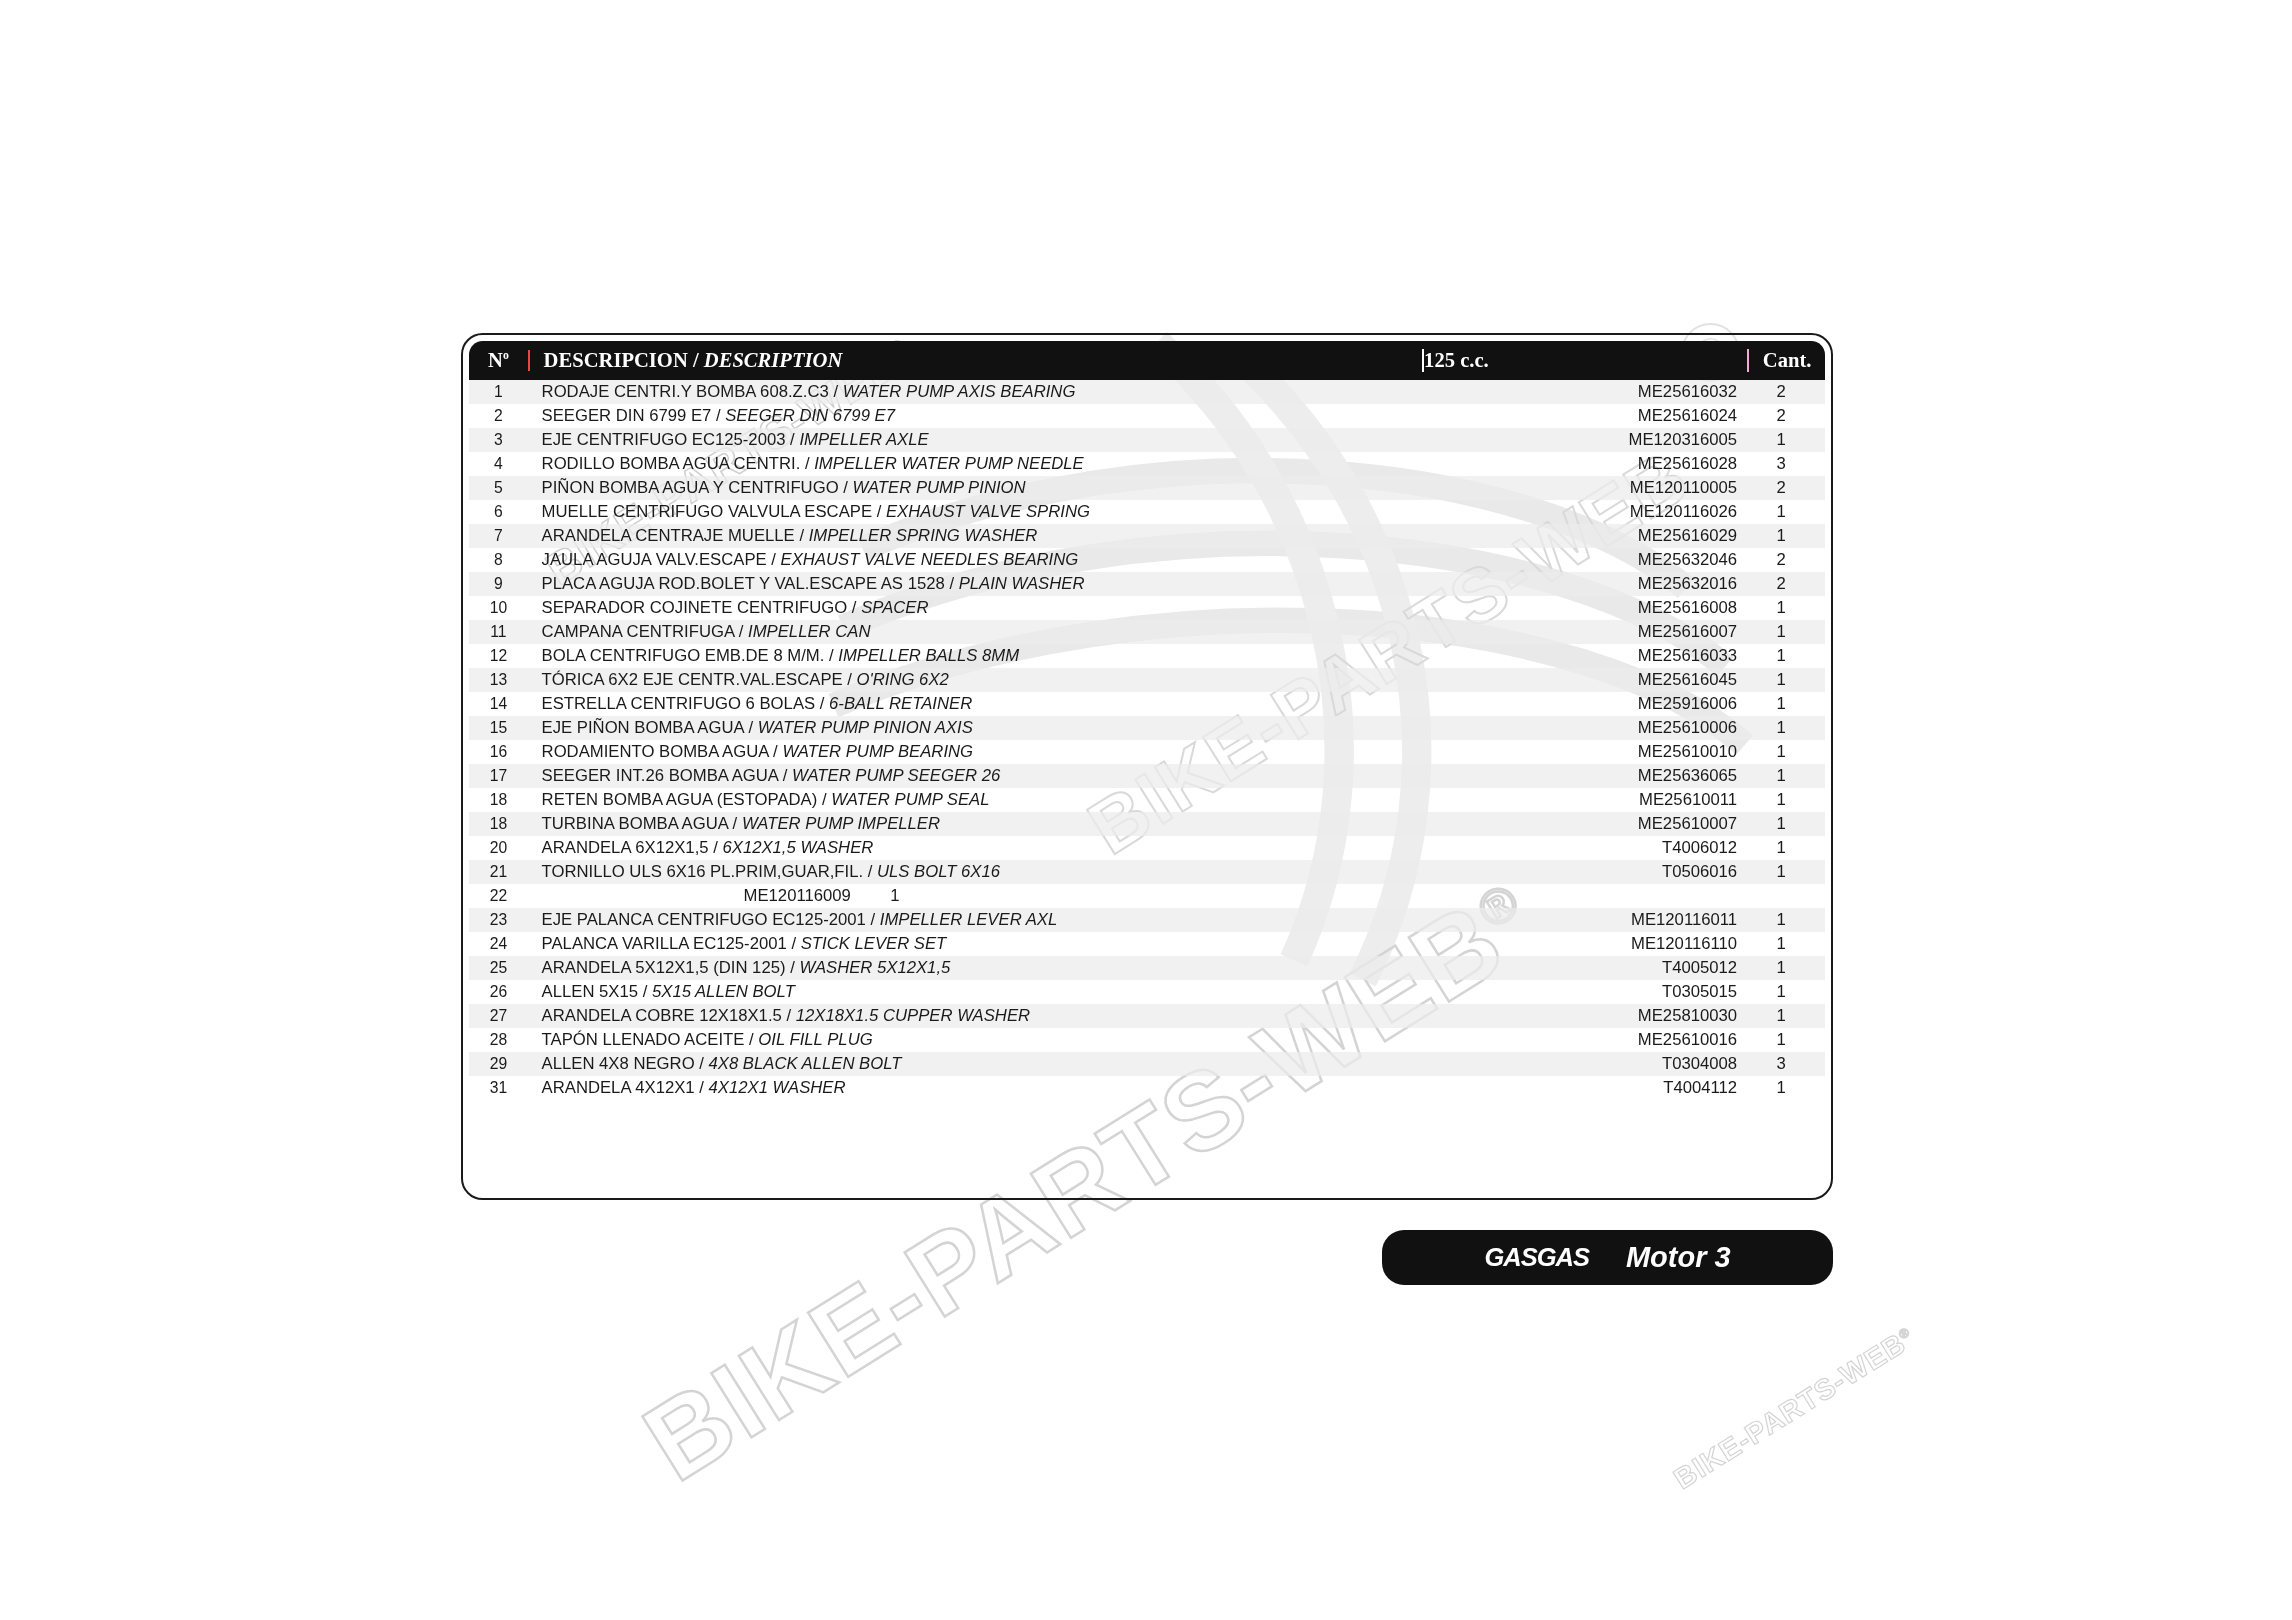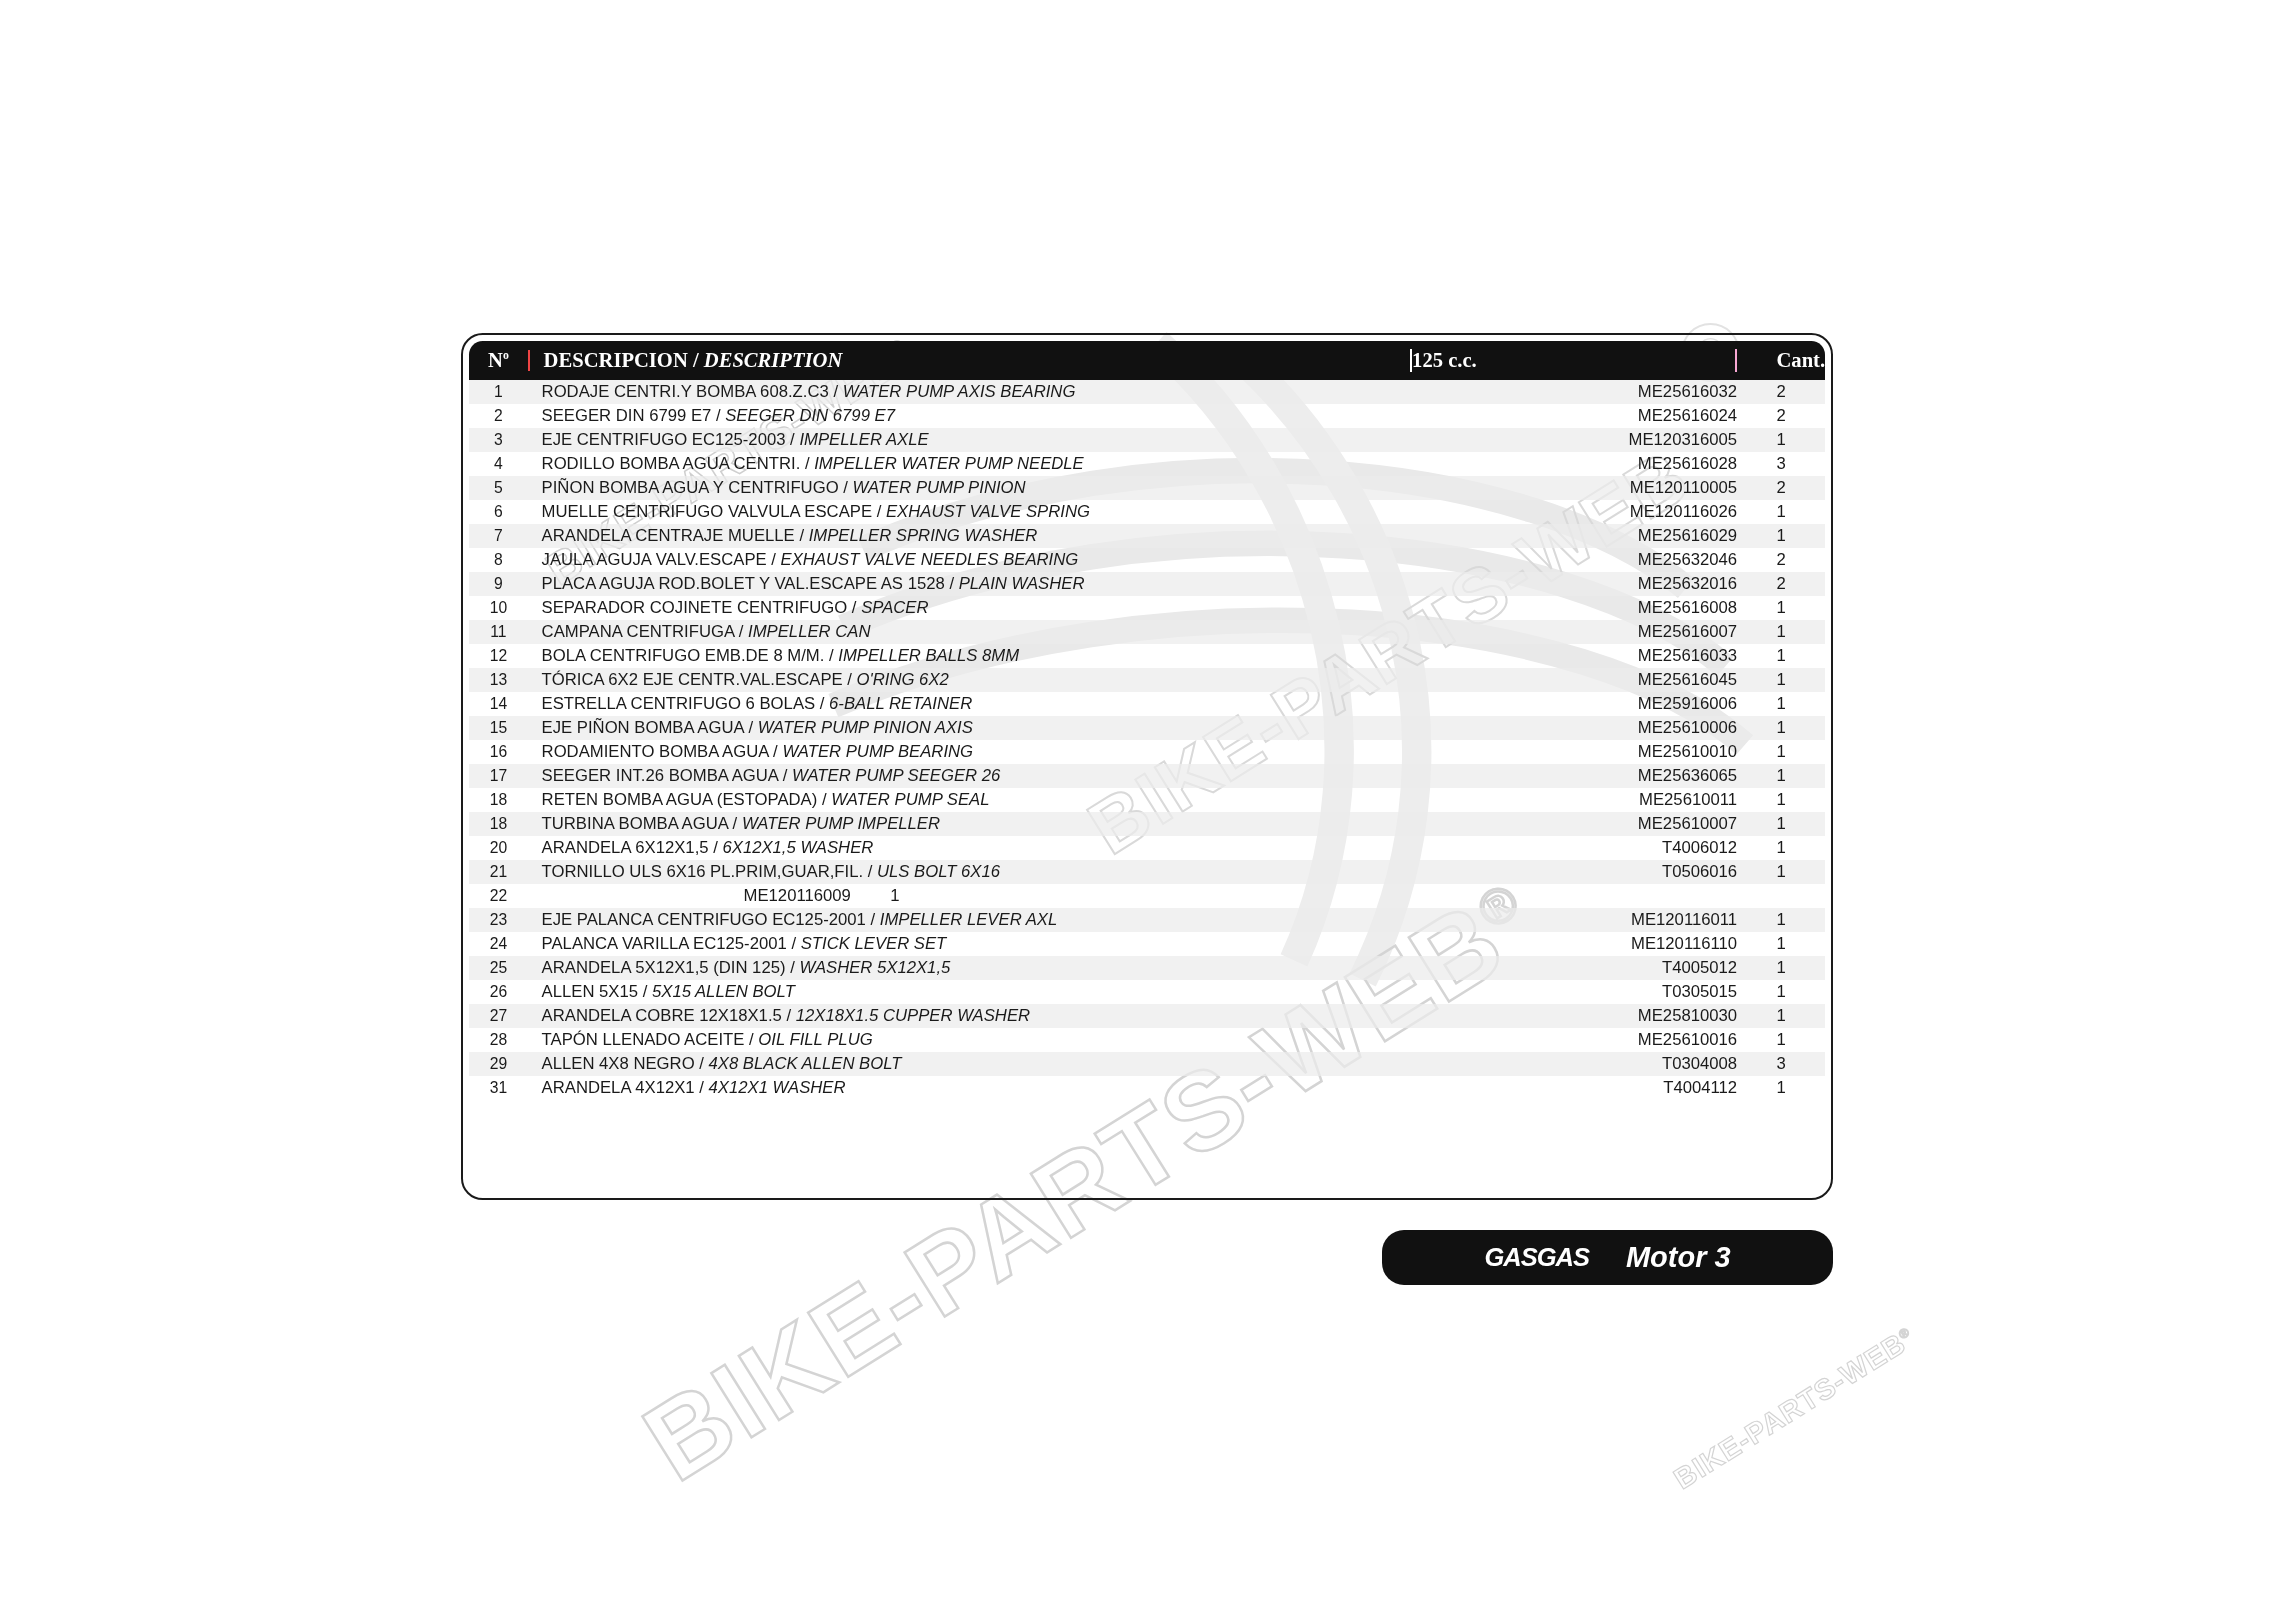--- a/index.html
+++ b/index.html
@@ -120,22 +120,22 @@
     padding-left: 13.7px;
     border-right: 2px solid #ffffff;
   }
   .th-desc em { font-style: italic; }
   .th-cc {
     width: 323px;
     text-align: left;
     border-right: 2px solid #f9a8d4;
   }
   .th-cant {
-    width: 88px;
-    text-align: right;
+    width: 76px;
+    text-align: center;
   }
 
   .rows {
     margin: 0 5.9px;
   }
   .row {
     display: flex;
     align-items: center;
     height: 24px;
     font-size: 16.7px;

